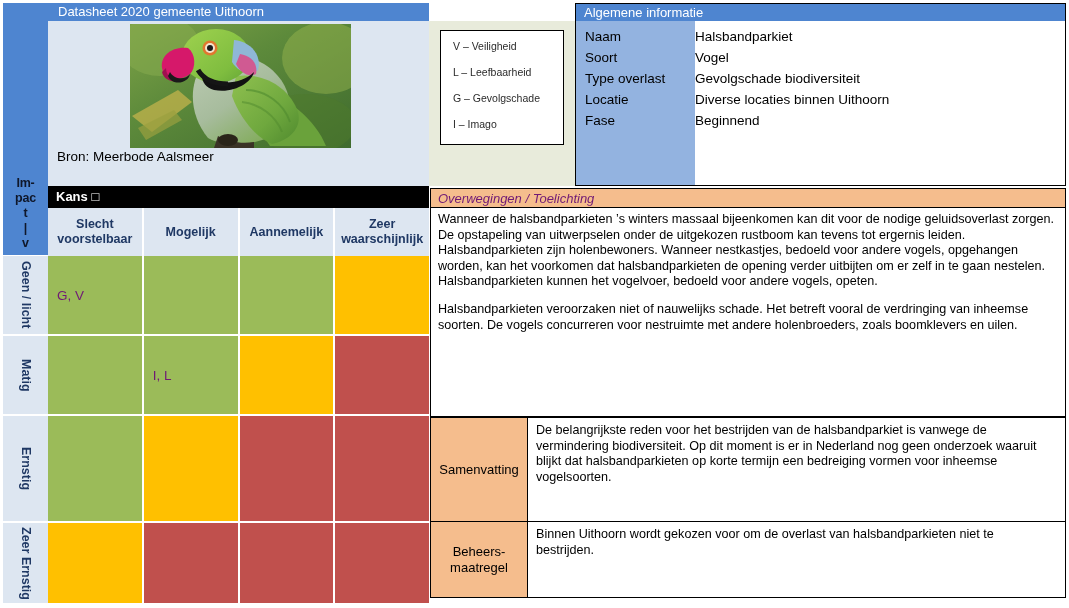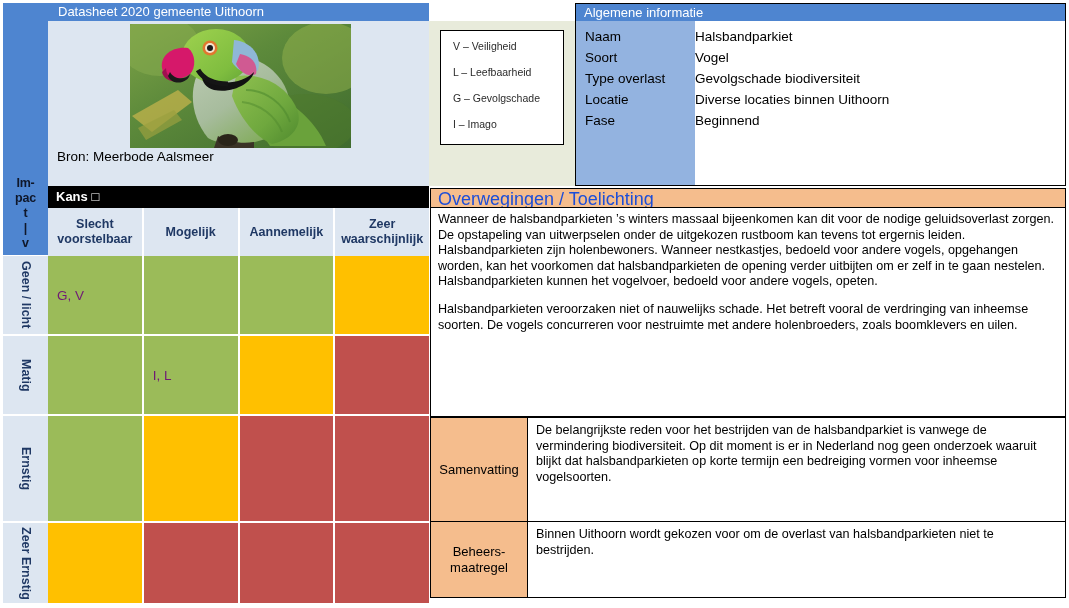--- a/index.html
+++ b/index.html
@@ -130,24 +130,24 @@
     position:absolute;left:9px;top:50%;transform:translateY(-50%);
     font-size:13.5px;color:#701a75;font-weight:normal;
   }
   .c-green{background:#9bbb59;}
   .c-amber{background:#ffc000;}
   .c-red{background:#c0504d;}
 
   
   #ow-title{
     left:430px;top:188px;width:636px;height:20px;
-    background:#f5bd8d;color:#1d4ed8;
-    font-size:18px;line-height:20px;padding-left:7px;
+    background:#f5bd8d;color:#701a75;
+    font-size:13px;line-height:20px;padding-left:7px;
     border:1px solid #000;box-sizing:border-box;
-    white-space:nowrap;overflow:hidden;
+    white-space:nowrap;overflow:hidden;font-style:italic;
   }
   #ow-body{
     left:430px;top:208px;width:636px;height:209px;
     background:#ffffff;border:1px solid #000;border-top:none;
     box-sizing:border-box;padding:4px 8px 0 7px;
   }
   #ow-body p{
     margin:0 0 12px 0;
     font-size:12.6px;line-height:15.6px;color:#000;
   }

